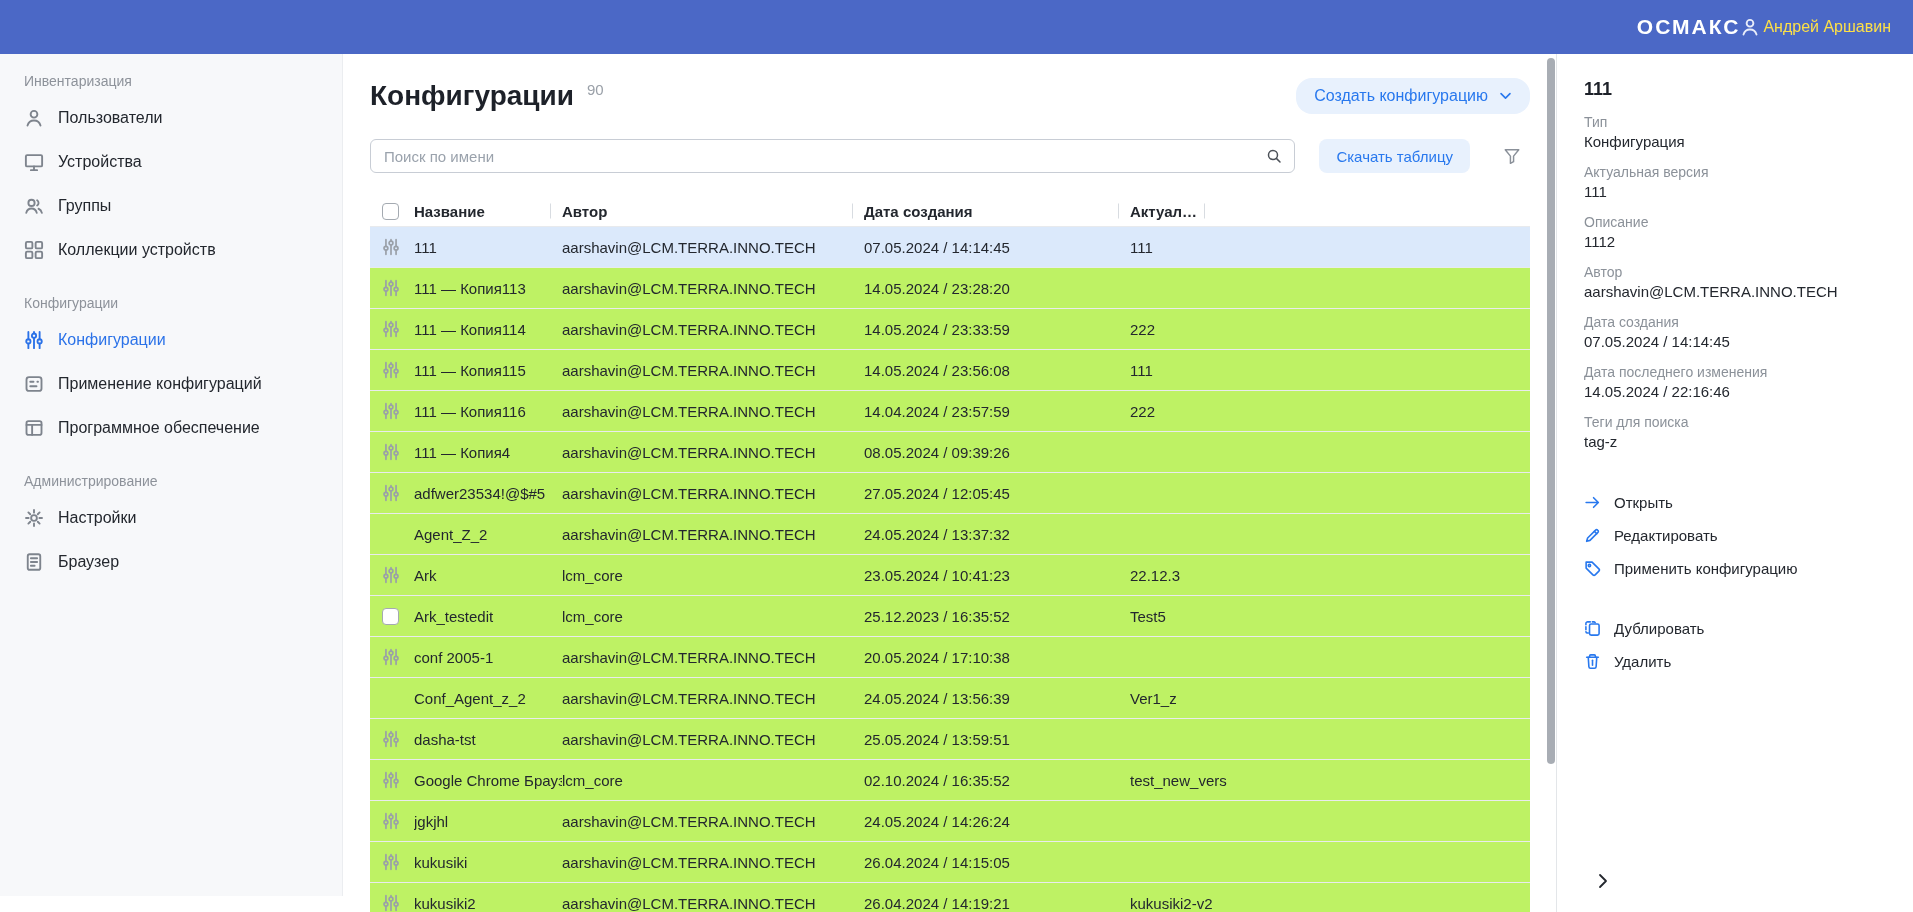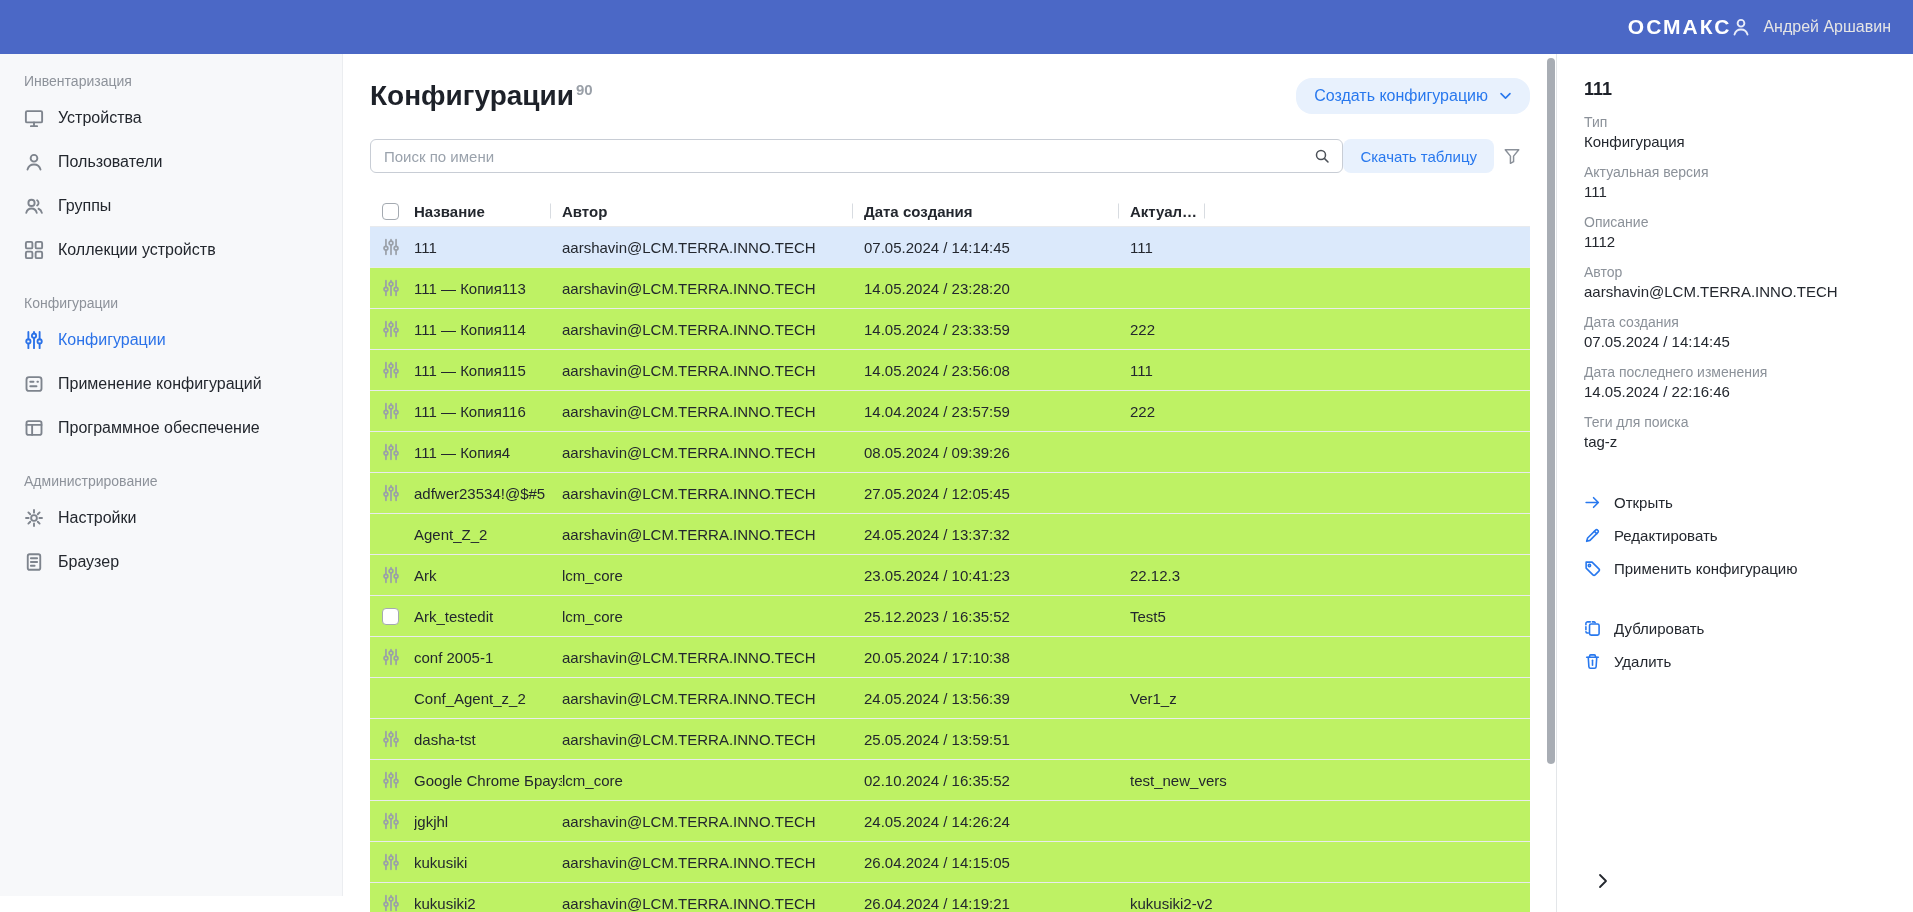--- a/index.html
+++ b/index.html
@@ -5,43 +5,43 @@
   html,body{margin:0;padding:0}
   body{
     width:1913px;height:912px;overflow:hidden;position:relative;
     font-family:"Liberation Sans","DejaVu Sans",sans-serif;
     background:#ffffff;color:#23272e;font-size:15px;
   }
   
   .topbar{position:absolute;left:0;top:0;width:100%;height:54px;background:#4b68c6;
     display:flex;align-items:center;justify-content:flex-end;box-sizing:border-box;padding:0 22px 0 34px}
   .logo{color:#fff;font-size:21px;font-weight:800;letter-spacing:2px}
-  .user{display:flex;align-items:center;gap:12px;color:#e5e5e5;font-size:16px;cursor:pointer}
+  .user{display:flex;align-items:center;gap:3px;color:#fde047;font-size:16px;cursor:pointer}
   .user .icon{color:#e8ecf9}
   
   .sidebar{position:absolute;left:0;top:54px;width:343px;bottom:16px;background:#f7f8fa;
     border-right:1px solid #ebedf0;box-sizing:border-box;padding-top:12px}
   .side-section{margin-top:0}
   .side-section + .side-section{margin-top:16px}
   .side-label{padding:0 24px;height:30px;display:flex;align-items:center;font-size:14px;color:#8d929a}
   .side-item{height:44px;padding:0 24px;display:flex;align-items:center;gap:14px;font-size:16px;color:#23272e;cursor:pointer}
   .side-item .icon{color:#7e848d}
   .side-item.active{color:#2b72e8}
   .side-item.active .icon{color:#2b72e8}
   
   .main{position:absolute;left:343px;top:54px;width:1213px;bottom:0;box-sizing:border-box;
     padding:24px 26px 0 27px;overflow:hidden}
   .main-head{display:flex;justify-content:space-between;align-items:flex-start;height:61px}
   .page-title{font-size:28px;font-weight:bold;color:#1d2129;line-height:36px}
-  .count{font-size:15px;color:#9aa0a8;font-weight:bold;position:relative;top:-10px;margin-left:2px}
+  .count{font-size:15px;color:#9aa0a8;font-weight:normal;position:relative;top:-10px;margin-left:13px}
   .btn-light{display:inline-flex;align-items:center;gap:11px;background:#e8f1fd;color:#2878ee;
     border:none;border-radius:16px;font-size:16px;height:36px;padding:0 18px;cursor:pointer;
     font-family:inherit;white-space:nowrap}
   .btn-light .icon{color:#2878ee}
-  .toolbar{display:flex;align-items:center;gap:0;height:34px;margin-bottom:23px}
+  .toolbar{display:flex;align-items:center;gap:24px;height:34px;margin-bottom:23px}
   .search{flex:1;position:relative;height:34px}
   .search input{width:100%;height:34px;border:1px solid #c8cdd5;border-radius:6px;
     padding:0 42px 0 13px;font-size:15px;box-sizing:border-box;color:#23272e;background:#fff;font-family:inherit;outline:none}
   .search input::placeholder{color:#9aa2ac}
   .search .icon{position:absolute;right:13px;top:9px;color:#4c5158}
   .btn-download{height:34px;font-size:15px;padding:0 17px;border-radius:8px}
   .funnel{width:36px;height:34px;display:flex;align-items:center;justify-content:center;color:#8a9099;cursor:pointer;background:none;border:none}
   
   .thead,.trow{display:grid;grid-template-columns:44px 148px 302px 266px 86px 1fr;align-items:center}
   .thead{height:30px;border-bottom:1px solid #e8eaed;font-weight:bold;font-size:15px;color:#23272e}
@@ -91,34 +91,34 @@
     <span>Андрей Аршавин</span>
   </div>
 </div>
 
 <div class="sidebar">
   <div class="side-section">
     <div class="side-label">Инвентаризация</div>
     <div class="side-item">
       <span class="icon i20">
           <svg viewBox="0 0 16 16" fill="none" stroke="currentColor" stroke-width="1.5" stroke-linecap="round" stroke-linejoin="round">
+            <circle cx="8" cy="5" r="2.7"></circle>
+            <path d="M2.8 14c.7-2.6 2.8-4 5.2-4s4.5 1.4 5.2 4"></path>
+          </svg>
+        </span>
+      <span>Пользователи</span>
+    </div>
+    <div class="side-item">
+      <span class="icon i20">
+          <svg viewBox="0 0 16 16" fill="none" stroke="currentColor" stroke-width="1.5" stroke-linecap="round" stroke-linejoin="round">
             <rect x="1.5" y="2.5" width="13" height="9" rx="1"></rect>
             <path d="M5.5 14.5h5M8 11.5v3"></path>
           </svg>
         </span>
       <span>Устройства</span>
-    </div>
-    <div class="side-item">
-      <span class="icon i20">
-          <svg viewBox="0 0 16 16" fill="none" stroke="currentColor" stroke-width="1.5" stroke-linecap="round" stroke-linejoin="round">
-            <circle cx="8" cy="5" r="2.7"></circle>
-            <path d="M2.8 14c.7-2.6 2.8-4 5.2-4s4.5 1.4 5.2 4"></path>
-          </svg>
-        </span>
-      <span>Пользователи</span>
     </div>
     <div class="side-item">
       <span class="icon i20">
           <svg viewBox="0 0 16 16" fill="none" stroke="currentColor" stroke-width="1.5" stroke-linecap="round" stroke-linejoin="round">
             <circle cx="6" cy="5.5" r="2.5"></circle>
             <path d="M1.8 13.5c.6-2.3 2.2-3.5 4.2-3.5s3.6 1.2 4.2 3.5"></path>
             <path d="M10.5 3.4a2.5 2.5 0 0 1 0 4.2M11.6 10.2c1.4.5 2.3 1.6 2.7 3.3"></path>
           </svg>
         </span>
       <span>Группы</span>

